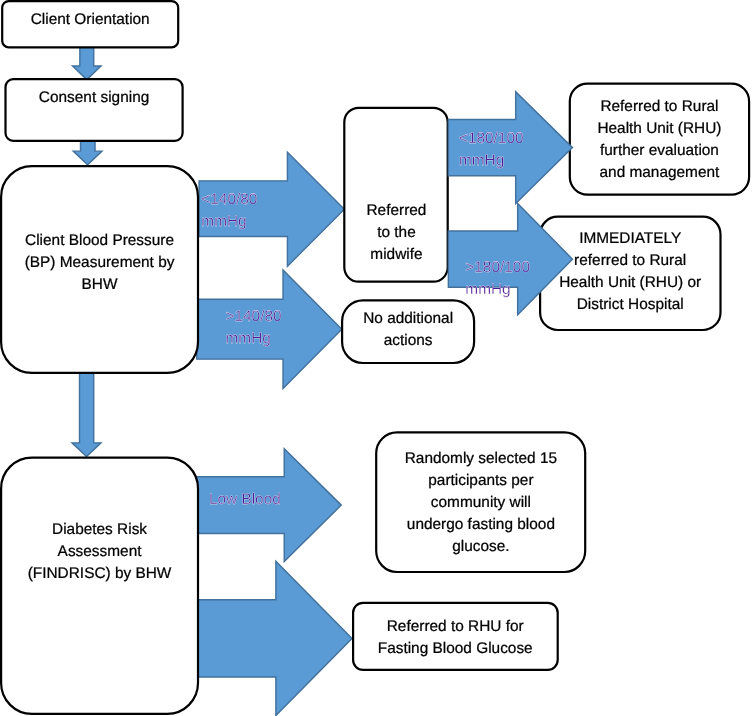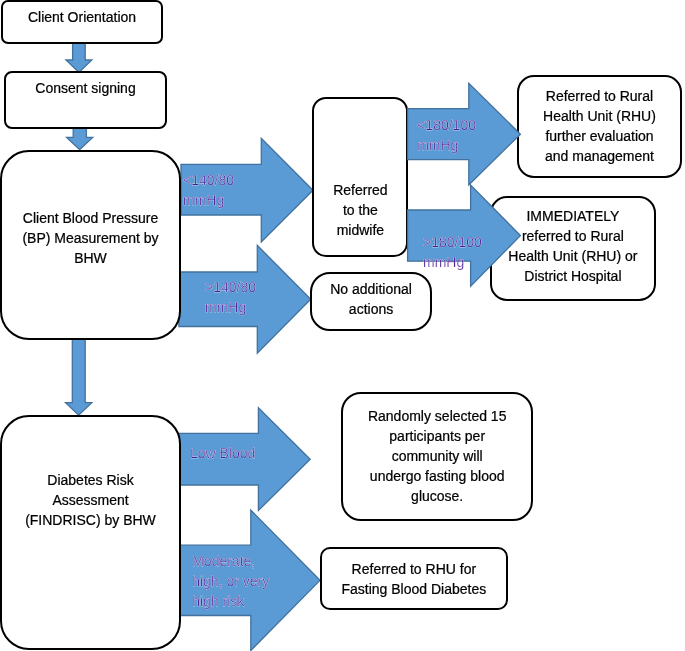--- a/index.html
+++ b/index.html
@@ -113,29 +113,26 @@
   <div class="node" style="left:310.2px; top:392.3px; width:192px; height:129px; border-radius:20px;margin-left:31px;">
     <span style="top:12.0px;">Randomly selected 15
 participants per
 community will
 undergo fasting blood
 glucose.</span>
   </div>
 
   <div class="node" style="left:319.9px; top:546.8px; width:187.9px; height:63.2px; border-radius:10px;">
     <span style="top:10.0px;">Referred to RHU for
-Fasting Blood Diabetes</span>
+Fasting Blood Glucose</span>
   </div>
 
   <div class="arrow-label" style="left:183px; top:170.4px;">&lt;140/80
 mmHg</div>
   <div class="arrow-label" style="left:205px; top:277.3px;">&gt;140/80
 mmHg</div>
   <div class="arrow-label" style="left:417.2px; top:115px;">&lt;180/100
 mmHg</div>
   <div class="arrow-label" style="left:423px; top:216.4px;margin-top:16px;">&gt;180/100
 mmHg</div>
   <div class="arrow-label" style="left:189.9px; top:443.1px;">Low Blood</div>
-  <div class="arrow-label" style="left:192.2px; top:550.8px;">Moderate,
-high, or very
-high risk</div>
 
 </div>
 
 </body></html>

